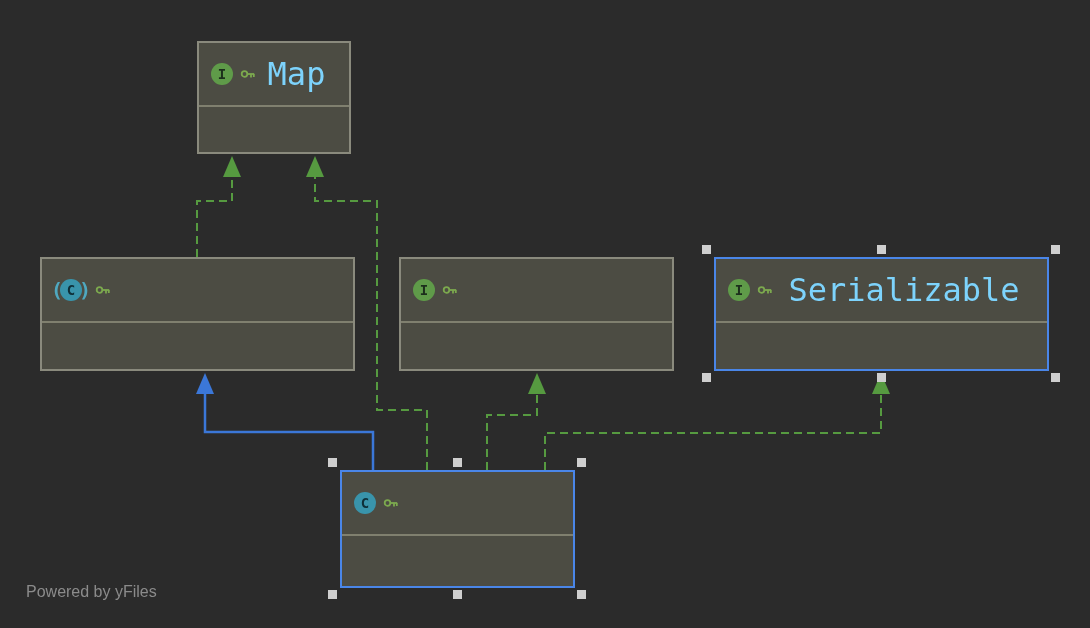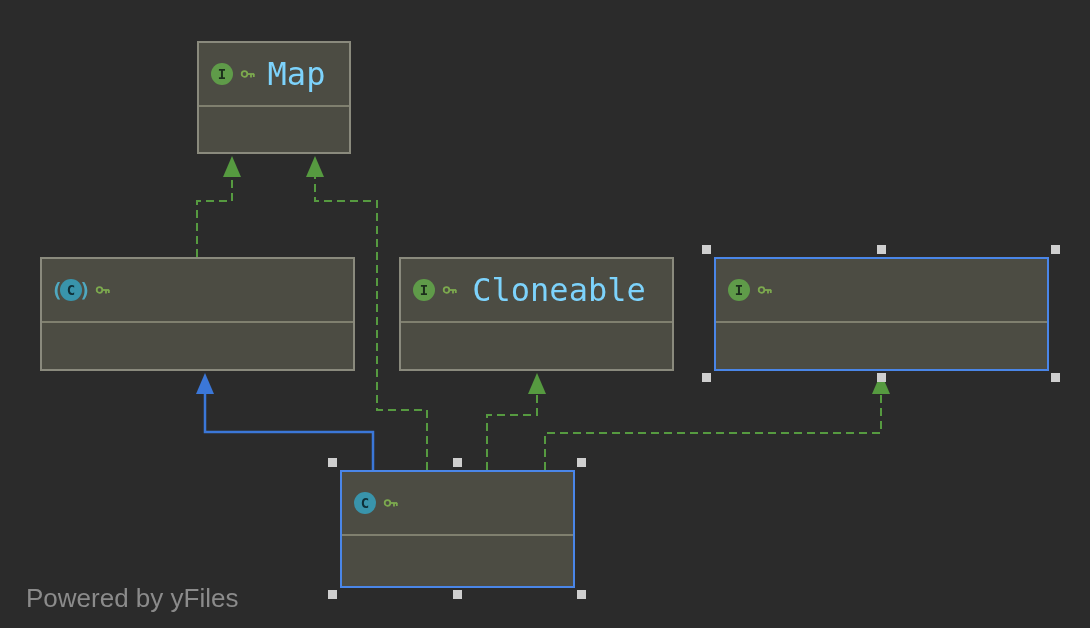--- a/index.html
+++ b/index.html
@@ -39,21 +39,21 @@
   .iface{background:#5f9b49;color:#1c2f1c;}
   .clazz{background:#3994ab;color:#0e2f38;}
   .paren{color:#4fa8c0;font-size:20px;font-weight:bold;margin:0 -3px;line-height:1;}
   .abstract-wrap{display:inline-flex;align-items:center;flex:0 0 auto;}
   .key-icon{margin-left:7px;flex:0 0 auto;display:inline-flex;}
 
   .handle{position:absolute;width:9px;height:9px;background:#cfcfcf;}
 
   .watermark{
     position:absolute;left:26px;top:583px;
-    color:#8b8b8b;font-size:26px;
+    color:#8b8b8b;font-size:16px;
     font-family:"Liberation Sans", sans-serif;
   }
 </style>
 </head>
 <body>
 
 <div class="canvas">
 
   <svg class="edges" width="1090" height="628">
     <g>
@@ -117,36 +117,36 @@
     <div class="node-header">
       <span class="icon-circle iface">I</span>
       <span class="key-icon">
         <svg width="16" height="16" viewBox="0 0 16 16">
           <circle cx="4.5" cy="8" r="2.8" fill="none" stroke="#7ca94e" stroke-width="1.8"></circle>
           <line x1="7.3" y1="8" x2="14.2" y2="8" stroke="#7ca94e" stroke-width="1.8"></line>
           <line x1="11" y1="8" x2="11" y2="11.5" stroke="#7ca94e" stroke-width="1.8"></line>
           <line x1="13.8" y1="8" x2="13.8" y2="11" stroke="#7ca94e" stroke-width="1.8"></line>
         </svg>
       </span>
-      <span class="node-label">Cloneable</span>
     </div>
     <div class="node-body"></div>
   </div>
 
   <div class="node selected" style="left:714px;top:257px;width:335px;height:114px;">
     <div class="node-header">
       <span class="icon-circle iface">I</span>
       <span class="key-icon">
         <svg width="16" height="16" viewBox="0 0 16 16">
           <circle cx="4.5" cy="8" r="2.8" fill="none" stroke="#7ca94e" stroke-width="1.8"></circle>
           <line x1="7.3" y1="8" x2="14.2" y2="8" stroke="#7ca94e" stroke-width="1.8"></line>
           <line x1="11" y1="8" x2="11" y2="11.5" stroke="#7ca94e" stroke-width="1.8"></line>
           <line x1="13.8" y1="8" x2="13.8" y2="11" stroke="#7ca94e" stroke-width="1.8"></line>
         </svg>
       </span>
+      <span class="node-label">Serializable</span>
     </div>
     <div class="node-body"></div>
   </div>
 
   <div class="node selected" style="left:340px;top:470px;width:235px;height:118px;">
     <div class="node-header">
       <span class="icon-circle clazz">C</span>
       <span class="key-icon">
         <svg width="16" height="16" viewBox="0 0 16 16">
           <circle cx="4.5" cy="8" r="2.8" fill="none" stroke="#7ca94e" stroke-width="1.8"></circle>

